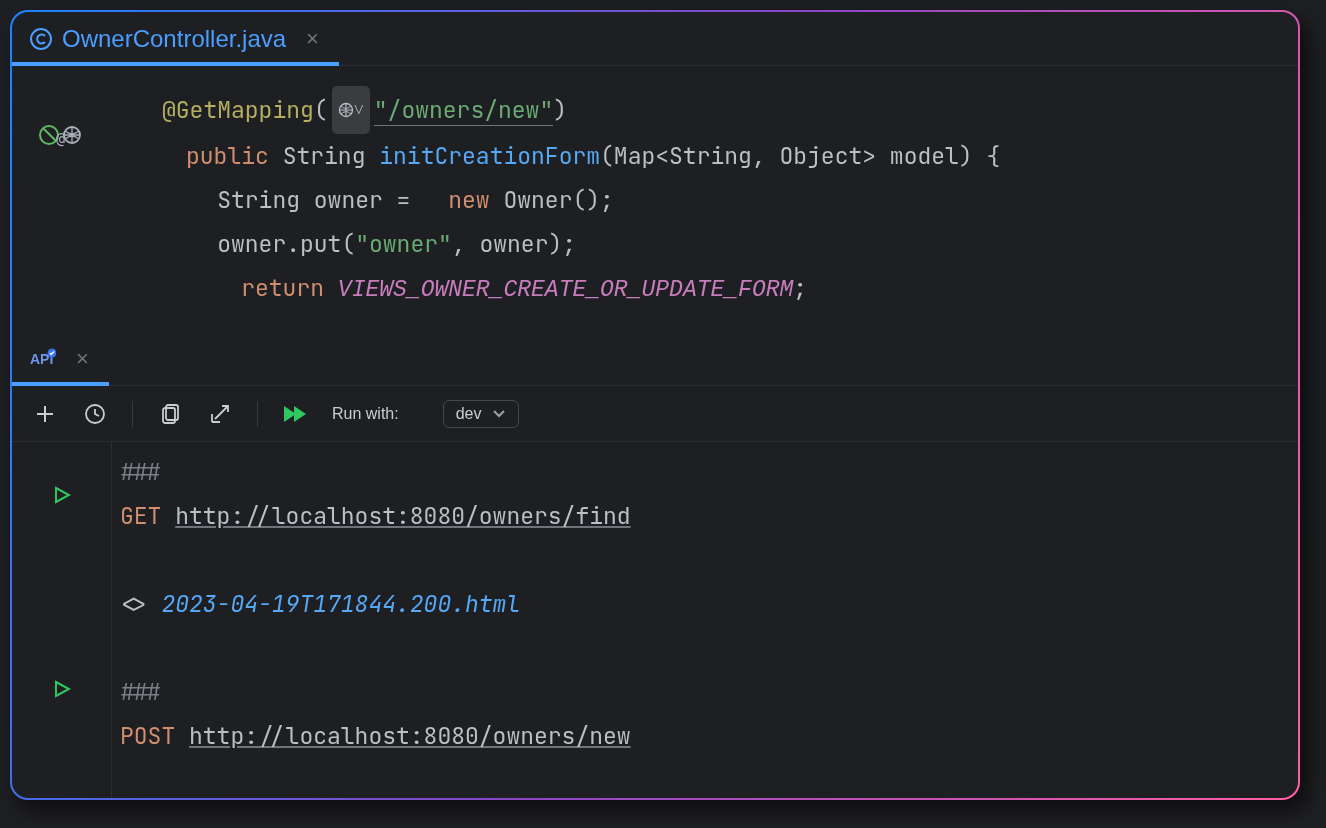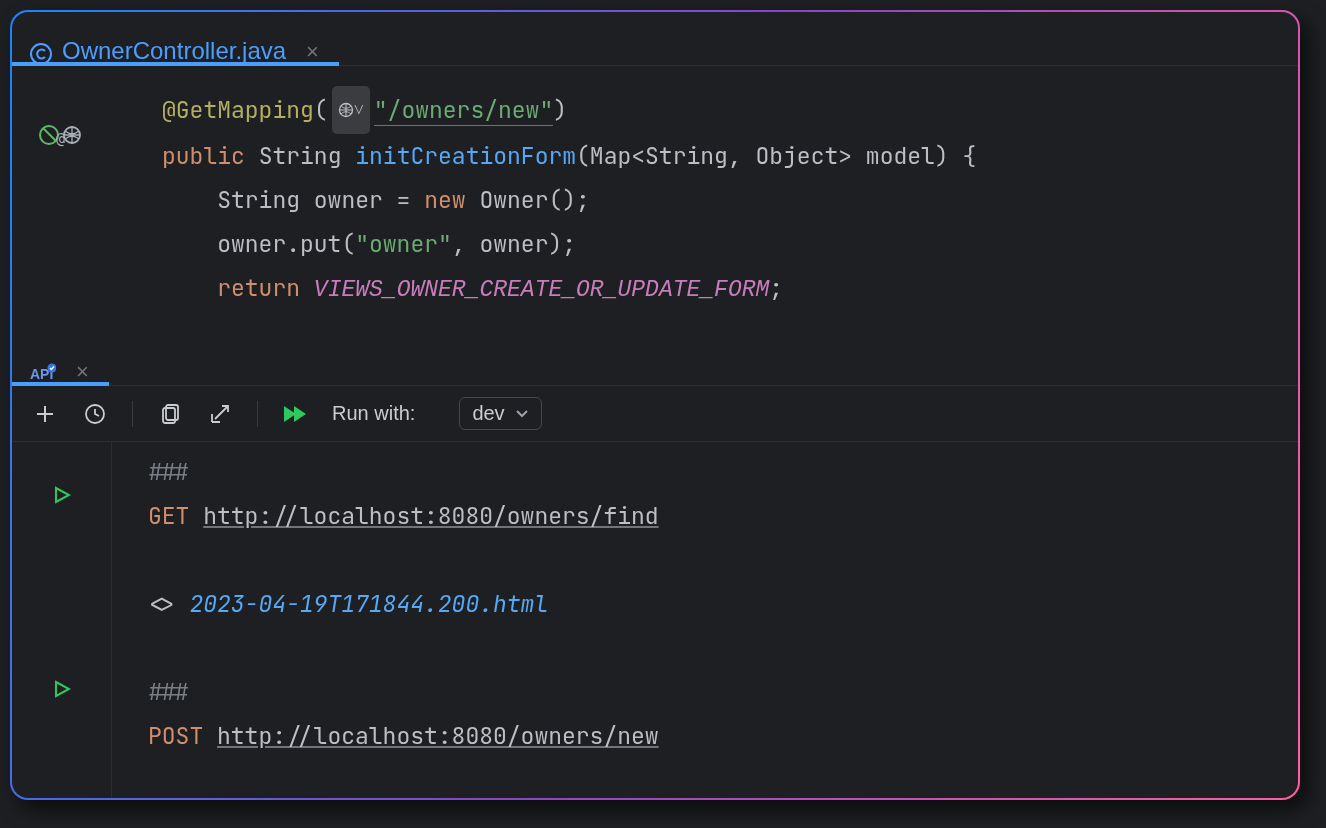--- a/index.html
+++ b/index.html
@@ -29,21 +29,21 @@
 
   
   .tabbar {
     display: flex;
     align-items: stretch;
     height: 54px;
     border-bottom: 1px solid #2b2d30;
   }
   .tab {
     display: flex;
-    align-items: flex-end;
+    align-items: center;
     gap: 10px;
     padding: 0 18px;
     color: #bcbec4;
     font-size: 24px;
     position: relative;
     cursor: pointer;
   }
   .tab.active { color: #4a9eff; }
   .tab.active::after {
     content: "";
@@ -75,42 +75,42 @@
     align-items: center;
     padding-top: 56px;
   }
   .code {
     flex: 1;
     color: #bcbec4;
     white-space: pre;
     padding: 20px 0 20px 50px;
   }
   .tok-ann   { color: #b3ae60; }
-  .tok-kw    { color: #cf8e6d; }
+  .tok-kw    { color: #cf8e6d; margin-left: 24px; }
   .tok-str   { color: #6aab73; }
   .tok-meth  { color: #56a8f5; }
   .tok-const { color: #c77dbb; font-style: italic; font-family: Liberation Mono, monospace; }
   .url-link  { border-bottom: 1px solid #6f737a; }
   .pill {
     display: inline-flex; align-items: center;
     font-size: 18px; color: #bcbec4;
     background: #3a3c40; border-radius: 5px;
     padding: 2px 6px; margin: 0 4px;
   }
 
   
   .http-toolbar {
     display: flex;
     align-items: center;
     gap: 24px;
     height: 56px;
     padding: 0 20px;
     border-bottom: 1px solid #2b2d30;
     color: #c9ccd1;
-    font-size: 20px;
+    font-size: 16px;
   }
   .tb-icon {
     width: 26px; height: 26px;
     display: flex; align-items: center; justify-content: center;
     color: #c9ccd1; cursor: pointer;
   }
   .divider { width: 1px; height: 26px; background: #393b40; }
   .run-all { color: #2fc760; }
   .dropdown {
     display: flex; align-items: center; gap: 10px;
@@ -125,21 +125,21 @@
     font-size: 23px;
     line-height: 44px;
     flex: 1;
   }
   .http-gutter {
     width: 100px;
     border-right: 1px solid #2b2d30;
     display: flex; flex-direction: column; align-items: center;
     color: #2fc760; font-size: 18px;
   }
-  .http-code { flex: 1; padding: 8px 0 0 8px; white-space: pre; margin-left: 28px; }
+  .http-code { flex: 1; padding: 8px 0 0 8px; white-space: pre; }
   .hash { color: #7a7e85; }
   .verb { color: #cf8e6d; }
   .url  { color: #bcbec4; text-decoration: underline; text-decoration-color: #6f737a; }
   .resp { color: #56a8f5; font-style: italic; }
   .resp-lt { color: #bcbec4; }
 
   svg { display: block; }
 </style>
 </head>
 <body>

